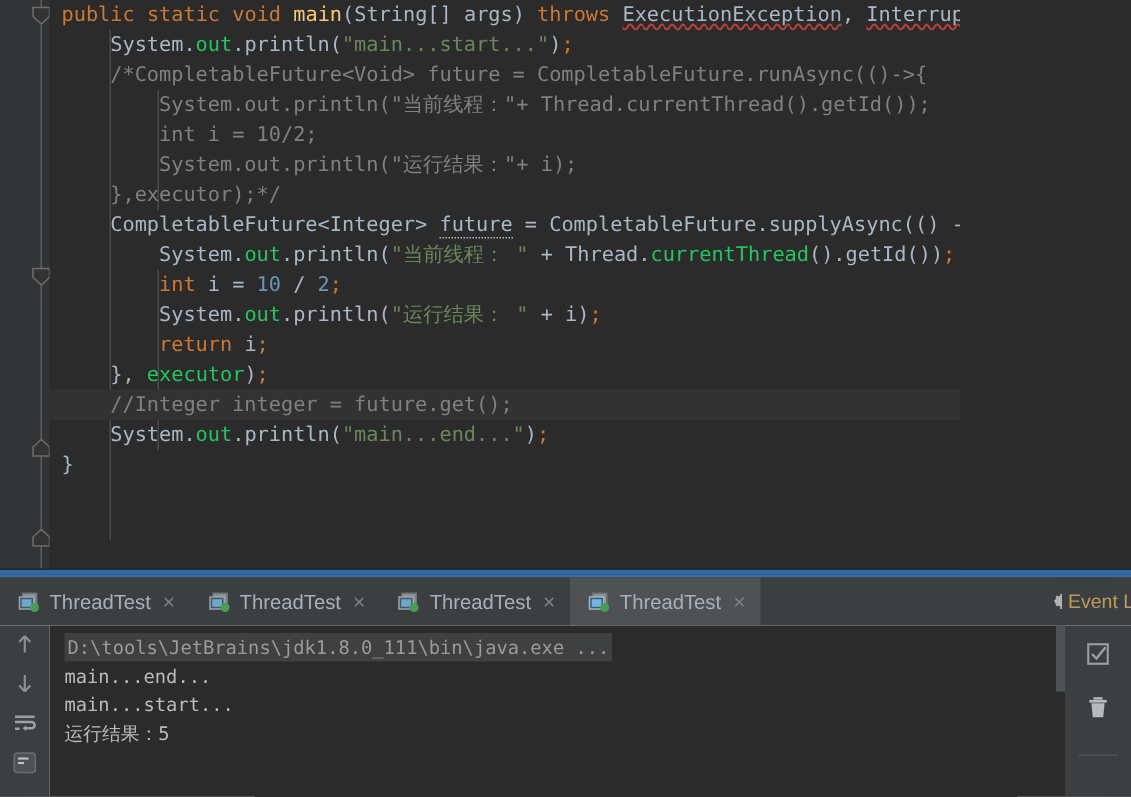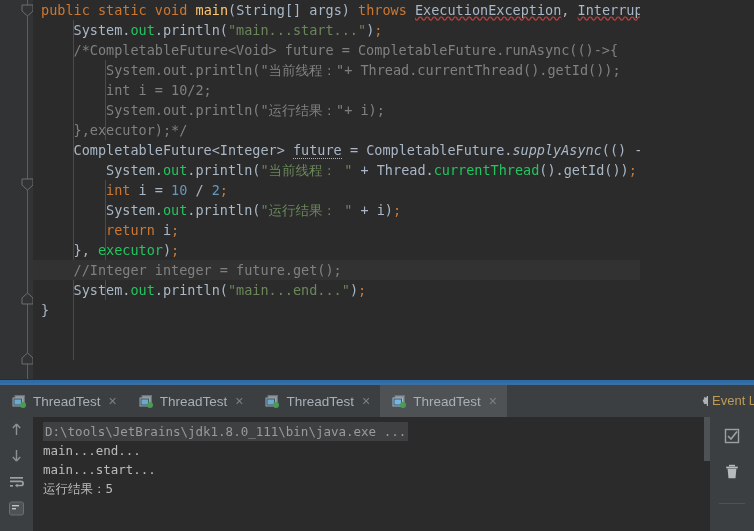--- a/index.html
+++ b/index.html
@@ -45,21 +45,21 @@
     padding-left:8px;
   }
   .line.current{background:#323232;}
   .k{color:#CC7832;}          
   .m{color:#FFC66D;}          
   .s{color:#6A8759;}          
   .n{color:#6897BB;margin-top:15px;}          
   .f{color:#22c55e;} 
   .t{color:#A9B7C6;}          
   .c{color:#808080;}          
-  .it{font-style:italic;text-align:right;}
+  .it{text-align:right;}
   .sc{color:#CC7832;}         
   .err{
     text-decoration:underline wavy #BC3F3C;
     text-decoration-skip-ink:none;
   }
   .warnu{
     border-bottom:1px dotted #A9B7C6;
   }
 
   

